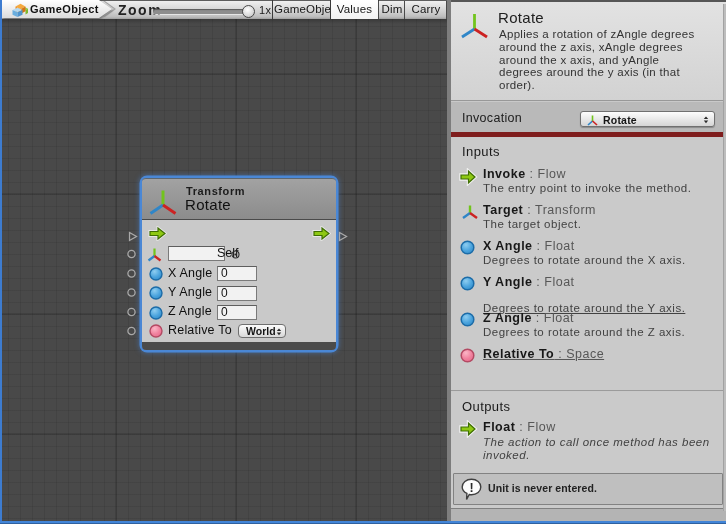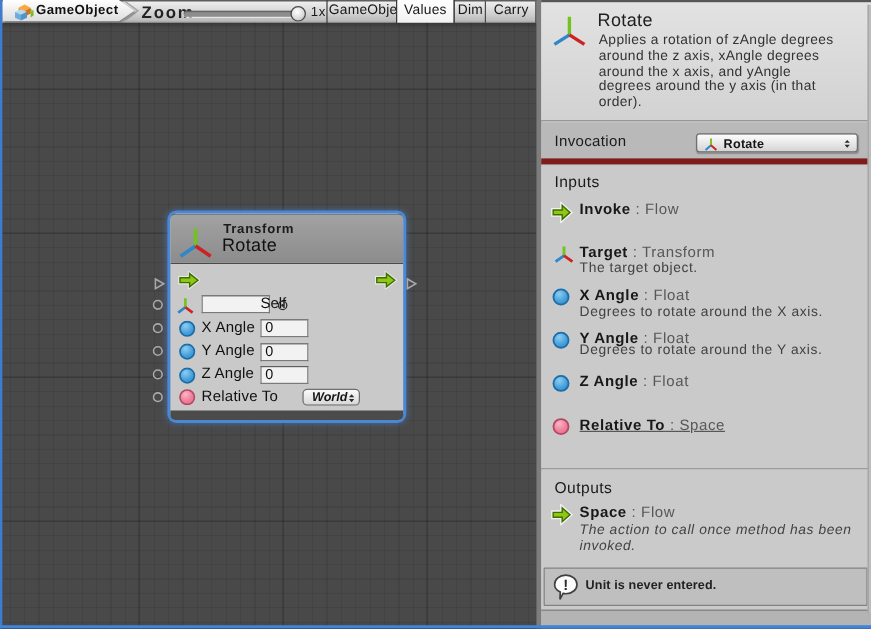--- a/index.html
+++ b/index.html
@@ -195,22 +195,22 @@
     <defs>
         <radialGradient id="gnp" cx="0.38" cy="0.3" r="0.85">
           <stop offset="0" stop-color="#fbb6c6"></stop>
           <stop offset="0.55" stop-color="#f0809d"></stop>
           <stop offset="1" stop-color="#e66a8c"></stop>
         </radialGradient>
       </defs>
     <circle cx="7" cy="7" r="6" fill="url(#gnp)" stroke="#b34a63" stroke-width="1.4"></circle>
   </svg>
   <div class="abs nlabel" style="left:168px;top:323px;">Relative To</div>
-  <div class="abs" style="left:252px;top:324px;width:48px;height:14px;border-radius:4px;
-    background:linear-gradient(#fbfbfb,#d8d8d8);border:1px solid #6f6f6f;font-style:italic;">
+  <div class="abs" style="left:238px;top:324px;width:48px;height:14px;border-radius:4px;
+    background:linear-gradient(#fbfbfb,#d8d8d8);border:1px solid #6f6f6f;">
     <span style="position:absolute;left:7px;top:0px;font-size:10.5px;font-weight:bold;color:#151515;">World</span>
     <svg style="position:absolute;right:3px;top:2.5px" width="6" height="8" viewBox="0 0 6 8">
       <path d="M0.8,3 L3,0.6 L5.2,3 z M0.8,4.6 L3,7.2 L5.2,4.6 z" fill="#2a2a2a"></path>
     </svg>
   </div>
 
   <svg class="abs" style="left:128px;top:231px" width="10" height="11" viewBox="0 0 10 11">
     <path d="M1.5,1.5 L8.5,5.5 L1.5,9.5 z" fill="none" stroke="#a9a9a9" stroke-width="1.3"></path>
   </svg>
   <svg class="abs" style="left:338px;top:231px" width="10" height="11" viewBox="0 0 10 11">
@@ -250,20 +250,21 @@
       </div>
     </div>
 
     <div class="abs" id="inputs">
       <div class="sechead" style="top:6px;">Inputs</div>
       <svg class="abs" style="left:7px;top:30px" width="20" height="18" viewBox="0 0 20 18">
         <path d="M3,7 h7.5 V3.2 l6.5,5.8 -6.5,5.8 V11 H3 z" fill="none" stroke="#f2f2f2" stroke-width="3.4"></path>
         <path d="M3,7 h7.5 V3.2 l6.5,5.8 -6.5,5.8 V11 H3 z" fill="#8ec813" stroke="#3f6e04" stroke-width="1.2"></path>
       </svg>
       <div class="item-title" style="left:32px;top:29px;"><b>Invoke</b> : Flow</div>
+      <div class="item-desc" style="left:32px;top:44px;">The entry point to invoke the method.</div>
 
       <svg class="abs" style="left:10px;top:66px" width="18" height="16" viewBox="0 0 18 16">
         <line x1="9" y1="9" x2="9" y2="1.5" stroke="#72c41c" stroke-width="2.4"></line>
         <line x1="9" y1="9" x2="2" y2="14" stroke="#2f86c8" stroke-width="2.4"></line>
         <line x1="9" y1="9" x2="16" y2="14" stroke="#cc2222" stroke-width="2.4"></line>
       </svg>
       <div class="item-title" style="left:32px;top:65px;"><b>Target</b> : Transform</div>
       <div class="item-desc" style="left:32px;top:80px;">The target object.</div>
 
       <svg class="abs" style="left:9px;top:102px" width="15" height="15" viewBox="0 0 15 15">
@@ -283,53 +284,54 @@
         <defs>
             <radialGradient id="gb" cx="0.38" cy="0.3" r="0.85">
               <stop offset="0" stop-color="#8ecdf0"></stop>
               <stop offset="0.55" stop-color="#4aa3dd"></stop>
               <stop offset="1" stop-color="#2e86c4"></stop>
             </radialGradient>
           </defs>
         <circle cx="7.5" cy="7.5" r="6.3" fill="url(#gb)" stroke="#1c6ca8" stroke-width="1.5"></circle>
       </svg>
       <div class="item-title" style="left:32px;top:137px;"><b>Y Angle</b> : Float</div>
-      <div class="item-desc" style="left:32px;top:148px;">Degrees to rotate around the Y axis.</div>
+      <div class="item-desc" style="left:32px;top:164px;text-decoration:underline;">Degrees to rotate around the Y axis.</div>
 
       <svg class="abs" style="left:9px;top:174px" width="15" height="15" viewBox="0 0 15 15">
         <defs>
             <radialGradient id="gb" cx="0.38" cy="0.3" r="0.85">
               <stop offset="0" stop-color="#8ecdf0"></stop>
               <stop offset="0.55" stop-color="#4aa3dd"></stop>
               <stop offset="1" stop-color="#2e86c4"></stop>
             </radialGradient>
           </defs>
         <circle cx="7.5" cy="7.5" r="6.3" fill="url(#gb)" stroke="#1c6ca8" stroke-width="1.5"></circle>
       </svg>
       <div class="item-title" style="left:32px;top:173px;"><b>Z Angle</b> : Float</div>
+      <div class="item-desc" style="left:32px;top:188px;">Degrees to rotate around the Z axis.</div>
 
       <svg class="abs" style="left:9px;top:210px" width="15" height="15" viewBox="0 0 15 15">
         <defs>
             <radialGradient id="gp" cx="0.38" cy="0.3" r="0.85">
               <stop offset="0" stop-color="#fbb6c6"></stop>
               <stop offset="0.55" stop-color="#f0809d"></stop>
               <stop offset="1" stop-color="#e66a8c"></stop>
             </radialGradient>
           </defs>
         <circle cx="7.5" cy="7.5" r="6.3" fill="url(#gp)" stroke="#b34a63" stroke-width="1.5"></circle>
       </svg>
       <div class="item-title" style="left:32px;top:209px;text-decoration:underline;"><b>Relative To</b> : Space</div>
     </div>
     <div class="abs" id="outputs">
       <div class="sechead" style="top:7px;">Outputs</div>
       <svg class="abs" style="left:7px;top:28px" width="20" height="18" viewBox="0 0 20 18">
         <path d="M3,7 h7.5 V3.2 l6.5,5.8 -6.5,5.8 V11 H3 z" fill="none" stroke="#f2f2f2" stroke-width="3.4"></path>
         <path d="M3,7 h7.5 V3.2 l6.5,5.8 -6.5,5.8 V11 H3 z" fill="#8ec813" stroke="#3f6e04" stroke-width="1.2"></path>
       </svg>
-      <div class="item-title" style="left:32px;top:28px;"><b>Space</b> : Flow</div>
+      <div class="item-title" style="left:32px;top:28px;"><b>Float</b> : Flow</div>
       <div class="item-desc" style="left:32px;top:44px;line-height:12.5px;font-style:italic;">The action to call once method has been<br>invoked.</div>
     </div>
     <div class="abs" id="warnbox">
       <svg class="abs" style="left:7px;top:4px" width="22" height="24" viewBox="0 0 22 24">
         <path d="M10.5,1.2 C15.8,1.2 19.8,4.7 19.8,9 C19.8,13.3 15.8,16.8 10.5,16.8 C9.7,16.8 8.9,16.7 8.2,16.5 L5.6,21.5 L5.9,15.4 C2.9,14 1.2,11.7 1.2,9 C1.2,4.7 5.2,1.2 10.5,1.2 z" fill="#fcfcfc" stroke="#3f3f3f" stroke-width="1.4"></path>
         <text x="10.5" y="13.6" text-anchor="middle" font-size="12.5" font-weight="bold" fill="#2a2a2a" font-family="Liberation Sans">!</text>
       </svg>
       <div class="abs" id="warntxt">Unit is never entered.</div>
     </div>
     <div class="abs" id="bstrip"></div>

